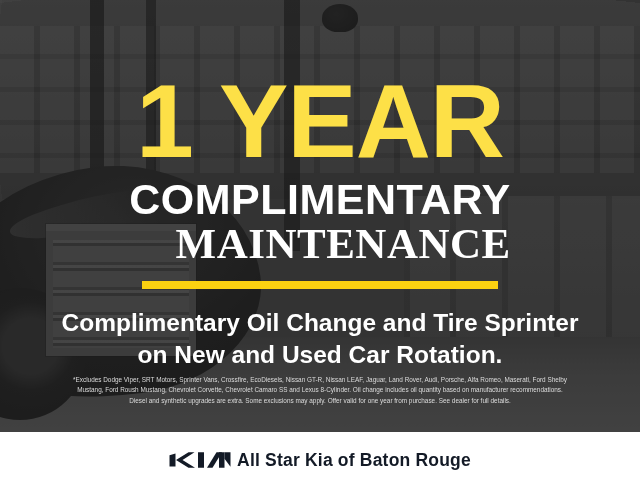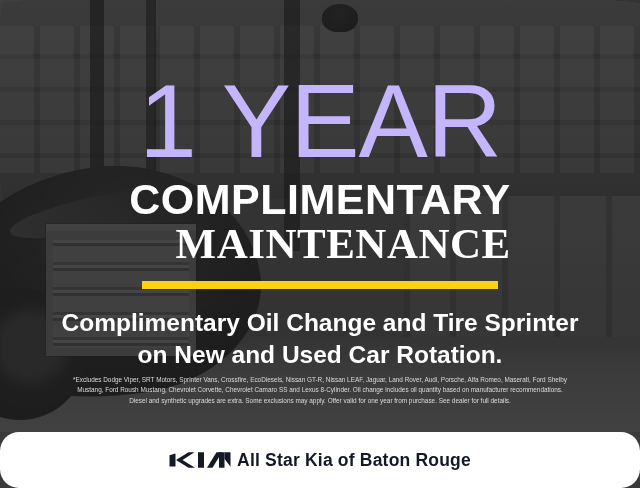--- a/index.html
+++ b/index.html
@@ -140,23 +140,23 @@
     inset: 0 0 56px 0;
     display: flex;
     flex-direction: column;
     align-items: center;
   }
 
   .headline-year {
     margin-top: 74px;
     font-size: 104px;
     line-height: .92;
-    font-weight: normal;
+    font-weight: bold;
     letter-spacing: -1px;
-    color: #c4b5fd;
+    color: #fde047;
     text-align: center;
     white-space: nowrap;
   }
 
   .headline-sub {
     margin-top: 8px;
     font-size: 43px;
     line-height: 1.02;
     font-weight: bold;
     letter-spacing: .5px;
@@ -198,21 +198,20 @@
   
   .footer {
     position: absolute;
     left: 0; right: 0; bottom: 0;
     height: 56px;
     background: #ffffff;
     display: flex;
     align-items: center;
     justify-content: center;
     gap: 6px;
-    border-radius: 19px;
   }
   .kia-logo { display: block; }
   .dealer-name {
     font-size: 17.5px;
     font-weight: bold;
     color: #131A26;
     letter-spacing: .2px;
     white-space: nowrap;
   }
 </style>

